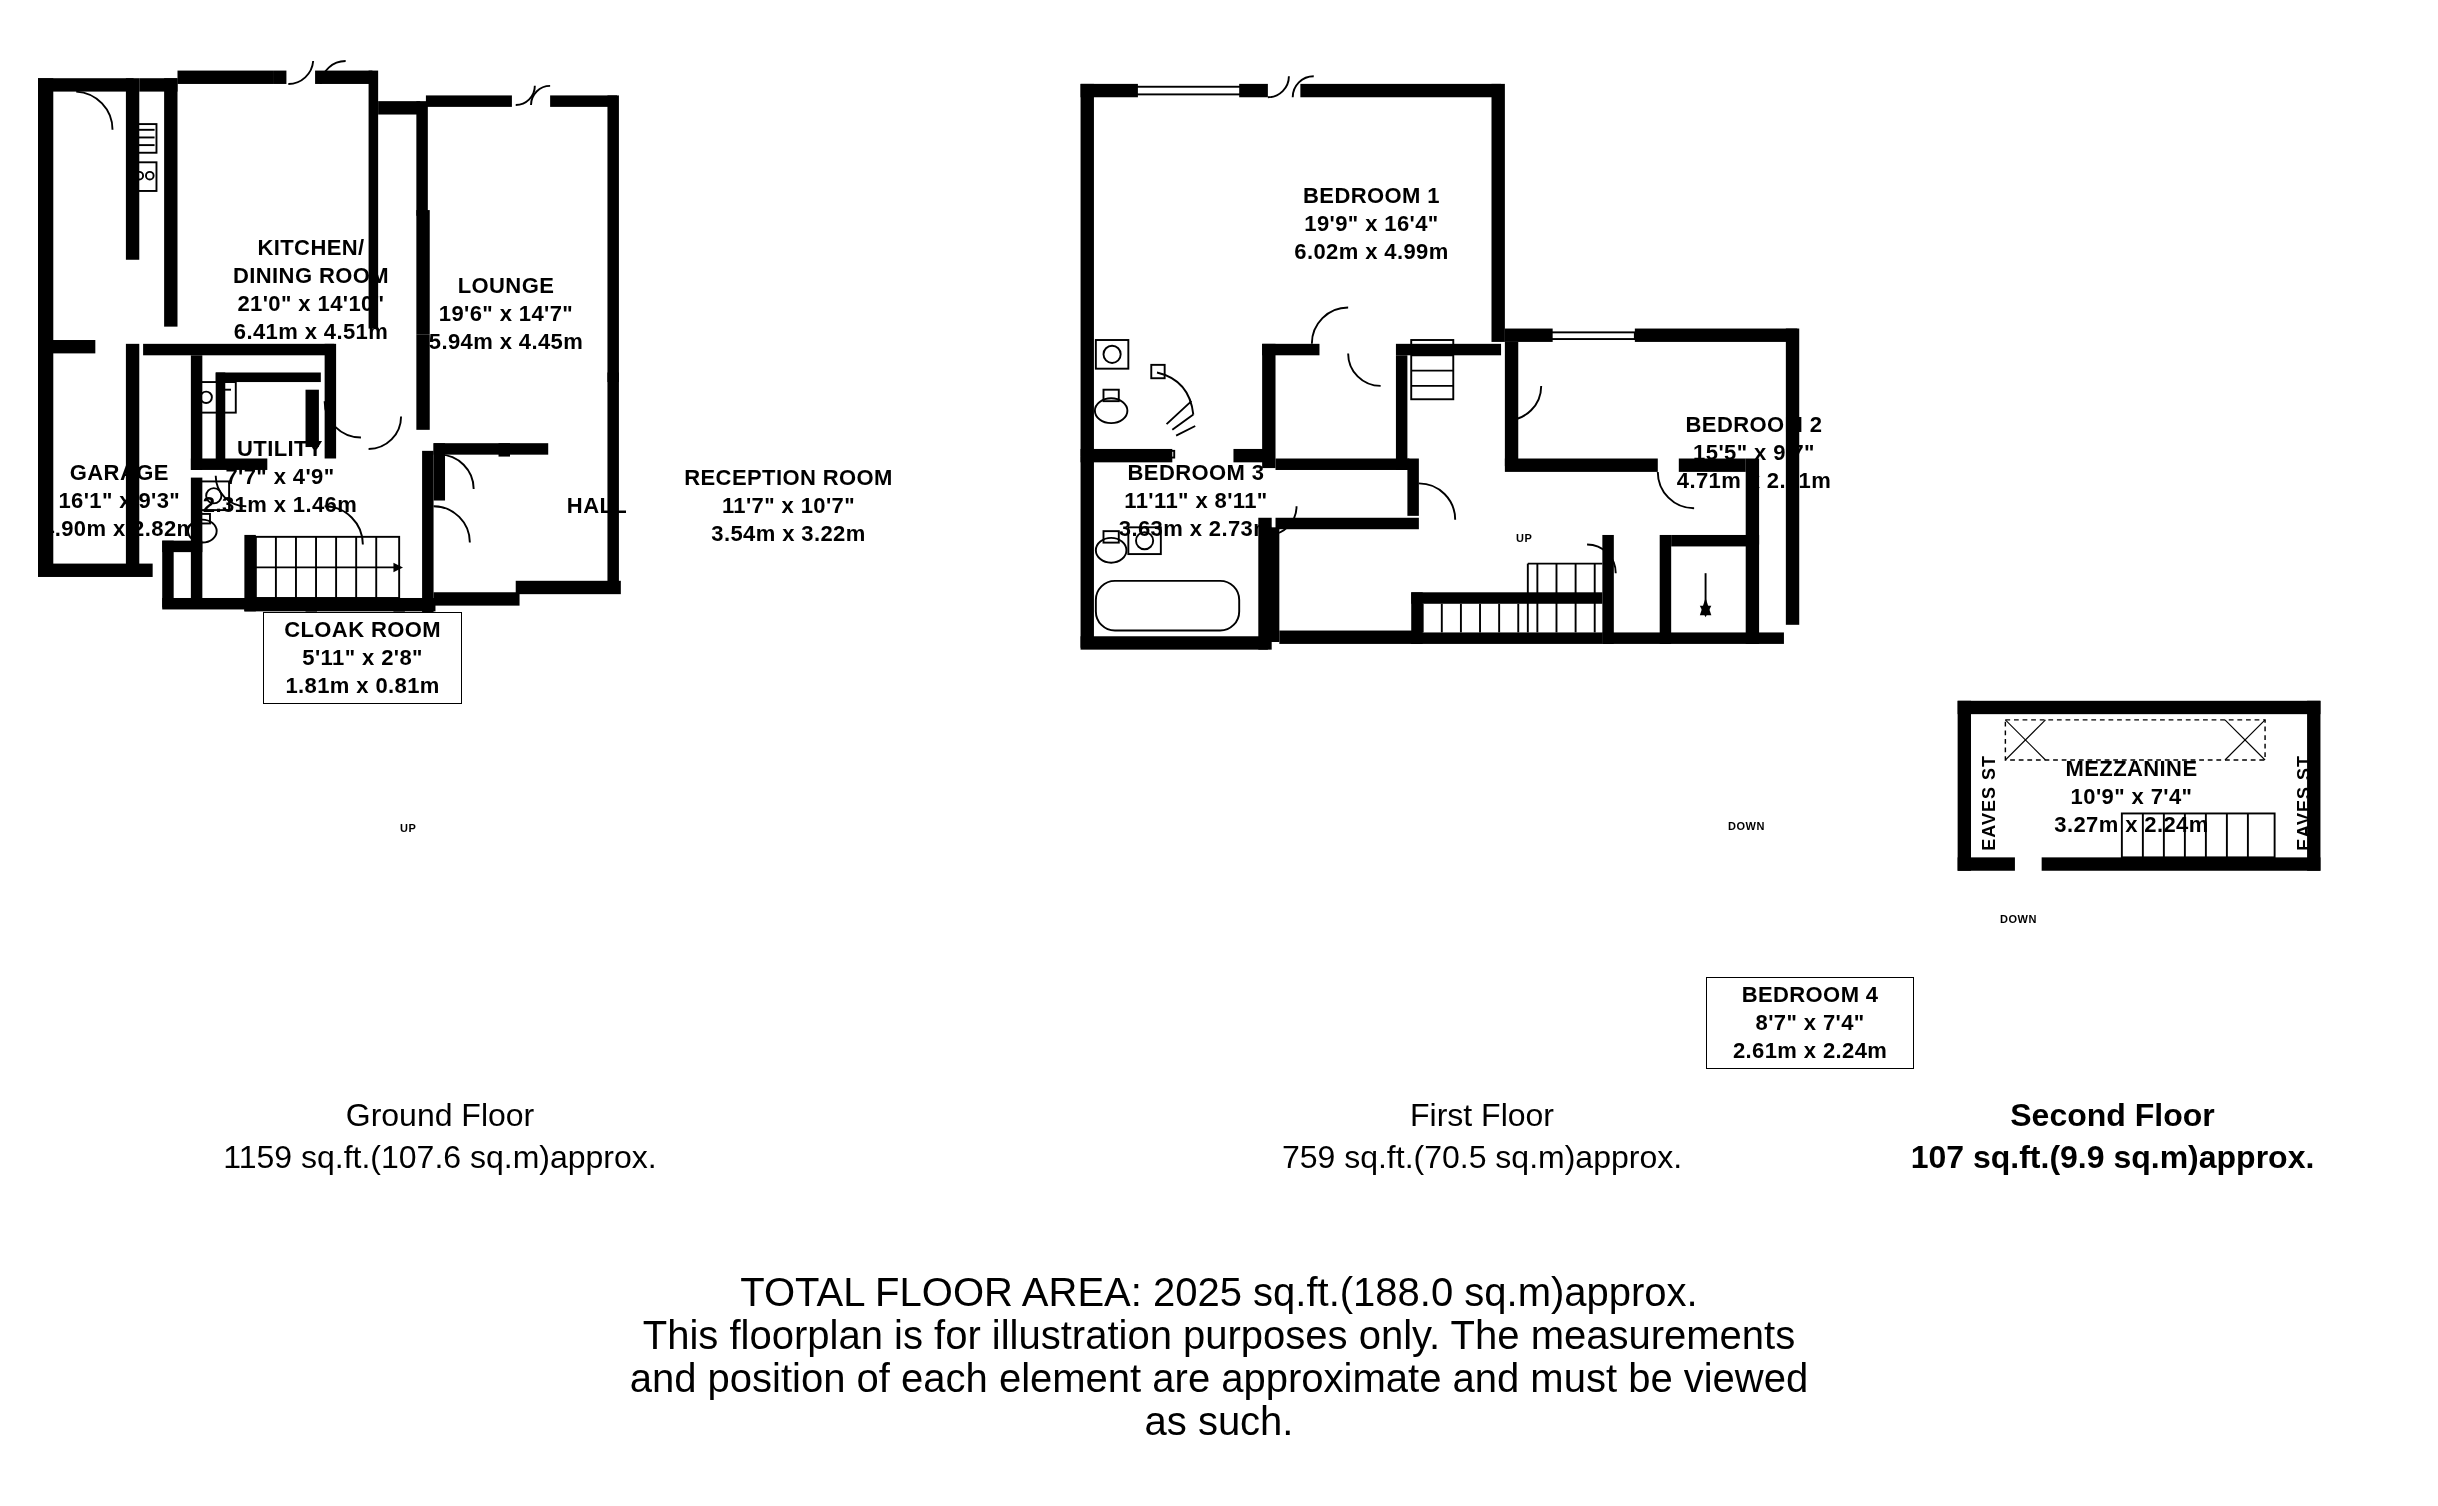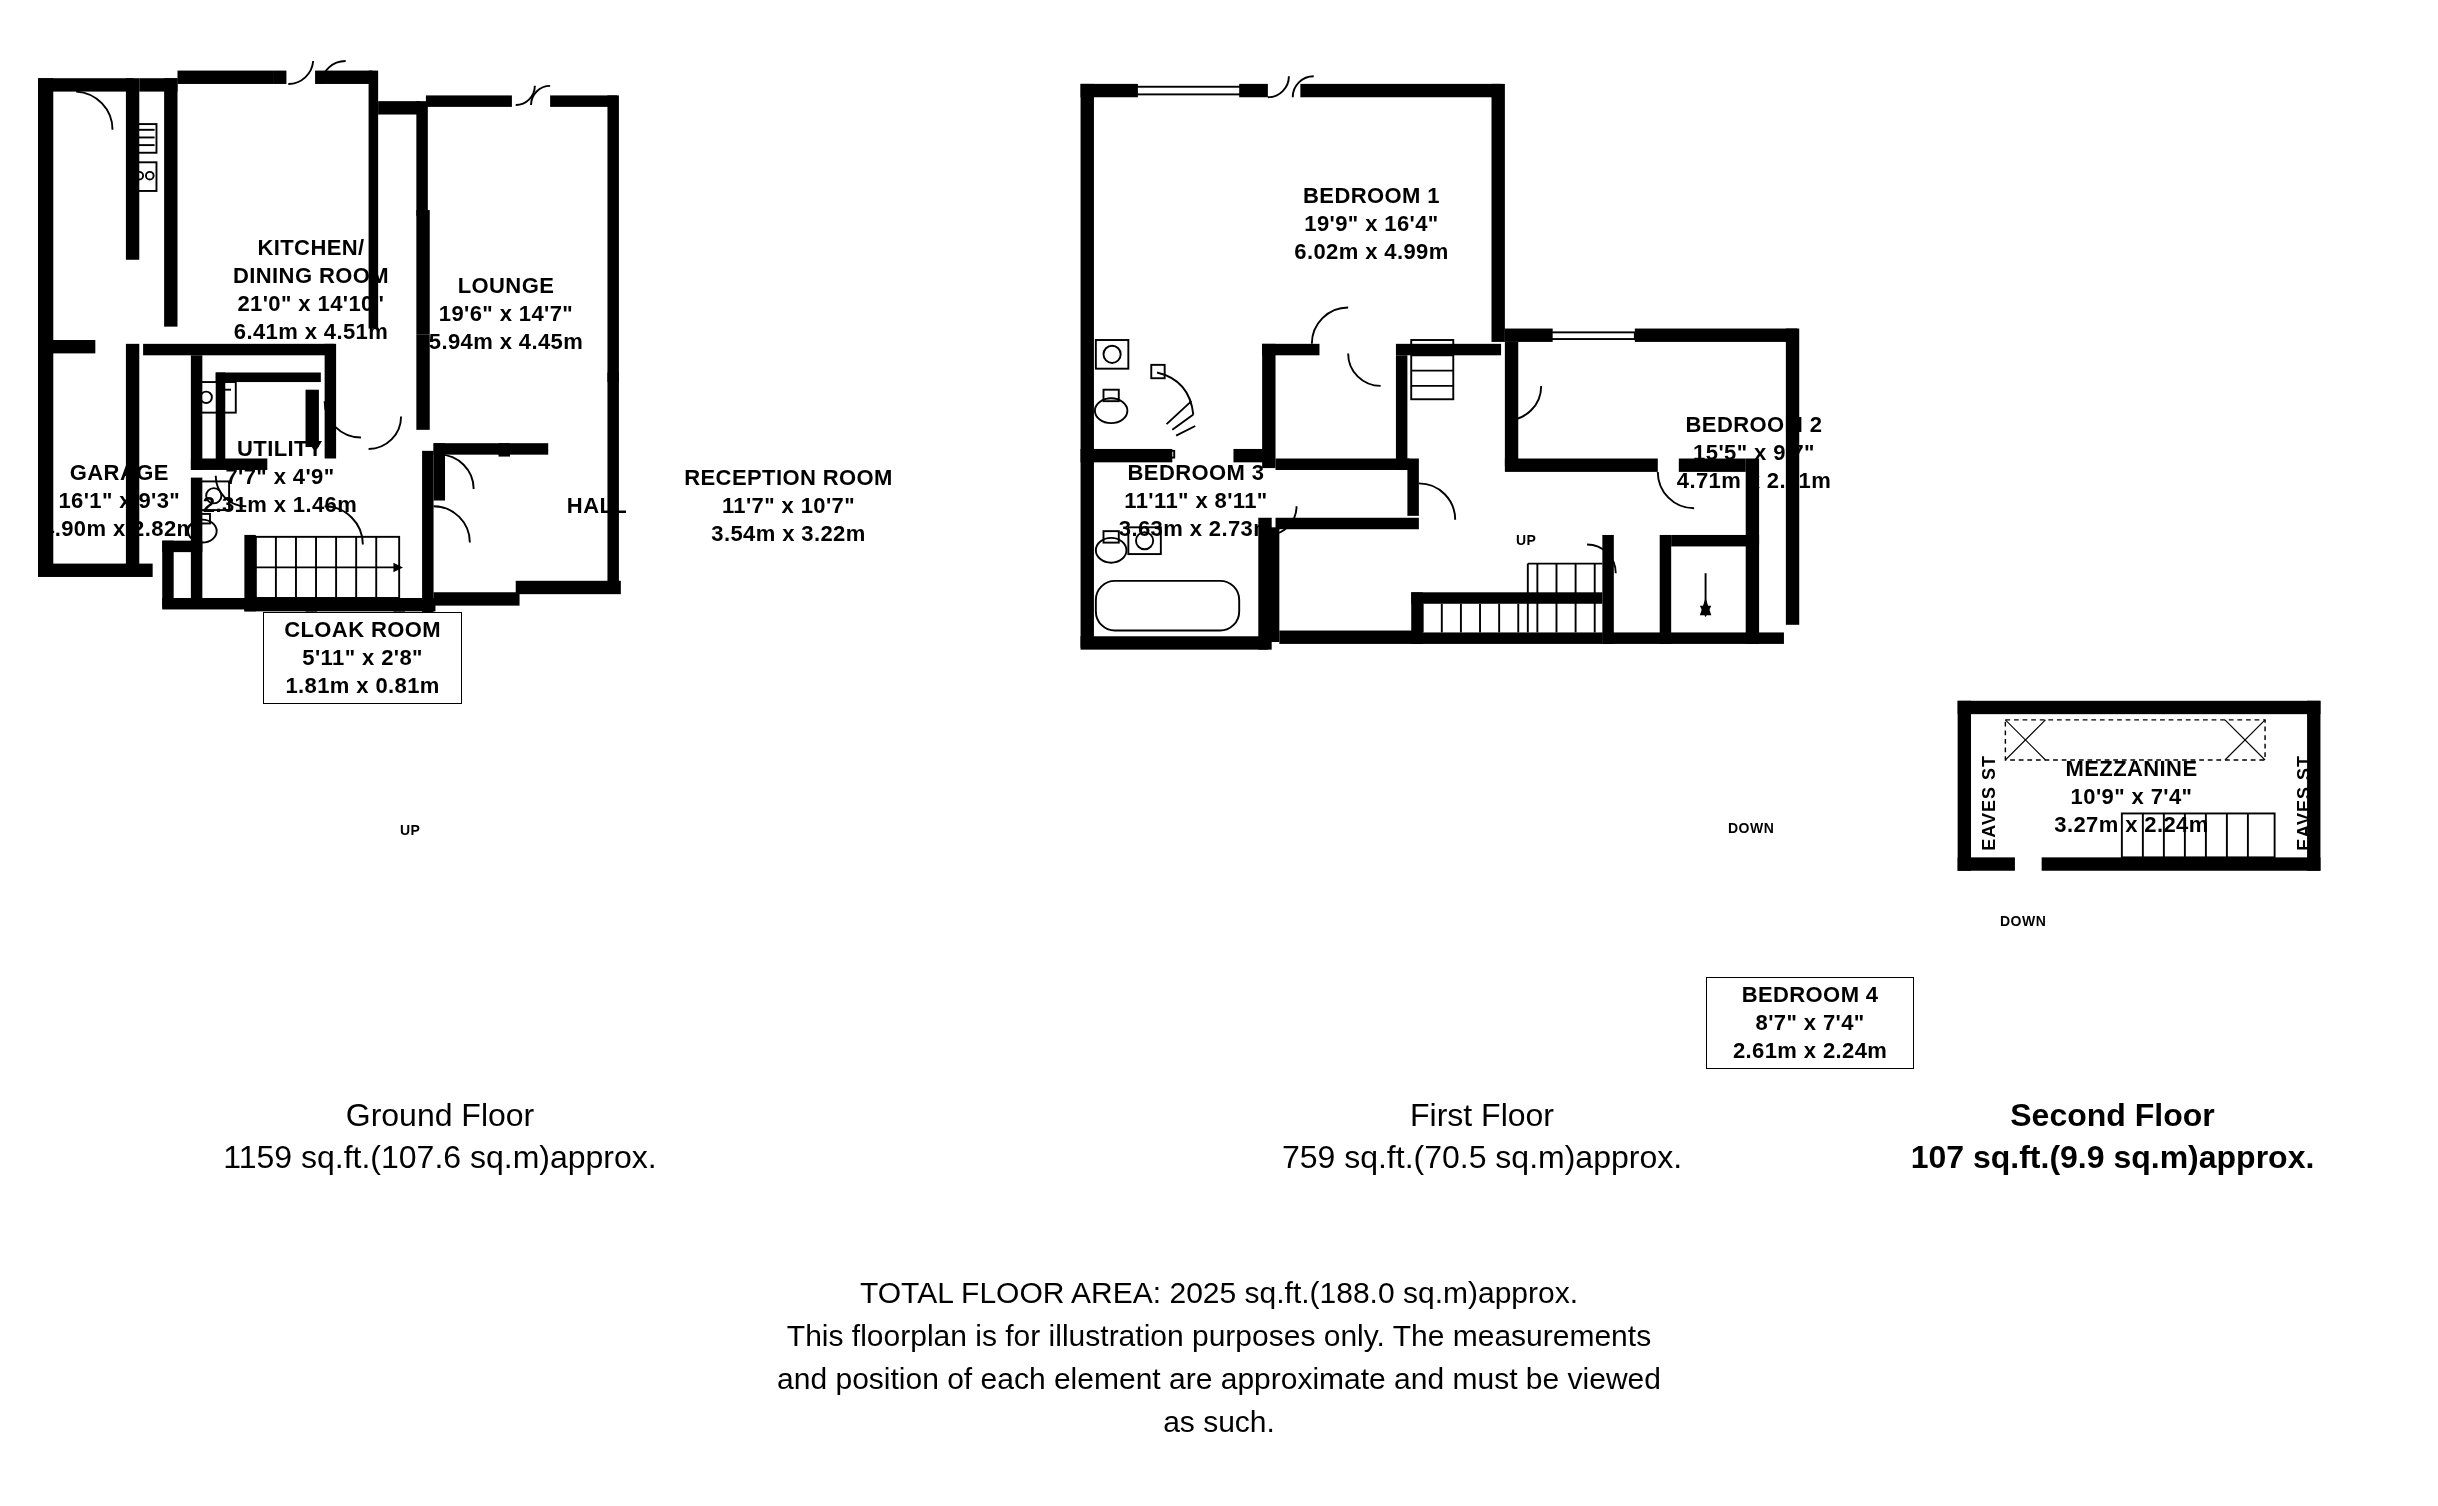--- a/index.html
+++ b/index.html
@@ -2,23 +2,23 @@
 <html><head>
 <meta charset="utf-8">
 <style>
   html,body{margin:0;padding:0;background:#ffffff;}
   body{width:2438px;height:1506px;position:relative;font-family:"Liberation Sans",sans-serif;color:#000;}
   .stage{position:absolute;left:0;top:0;width:2438px;height:1506px;}
   .room-label{position:absolute;text-align:center;font-size:22px;line-height:28px;font-weight:bold;letter-spacing:0.4px;white-space:nowrap;}
   .room-label .d{font-weight:bold;}
   .boxed{border:1.9px solid #000;background:#fff;padding:2.9px 7.6px;}
   .floor-title{position:absolute;text-align:center;font-size:32px;line-height:42px;white-space:nowrap;}
-  .footer{position:absolute;text-align:center;font-size:30px;line-height:43px;width:100%;}
+  .footer{position:absolute;text-align:center;font-size:40px;line-height:43px;width:100%;}
   .vert-text{position:absolute;font-size:18px;font-weight:bold;letter-spacing:1px;writing-mode:vertical-rl;transform:rotate(180deg);}
-  .smalltag{position:absolute;font-size:14px;font-weight:bold;letter-spacing:0.5px;}
+  .smalltag{position:absolute;font-size:11px;font-weight:bold;letter-spacing:0.5px;}
   svg{display:block;overflow:visible;}
 </style>
 </head>
 <body>
 
 <div class="stage">
 
   <div>
     <svg width="1051" height="631" style="position:absolute;left:38px;top:57px;" viewBox="0 0 1100 660">
       <g fill="#000" stroke="none">

